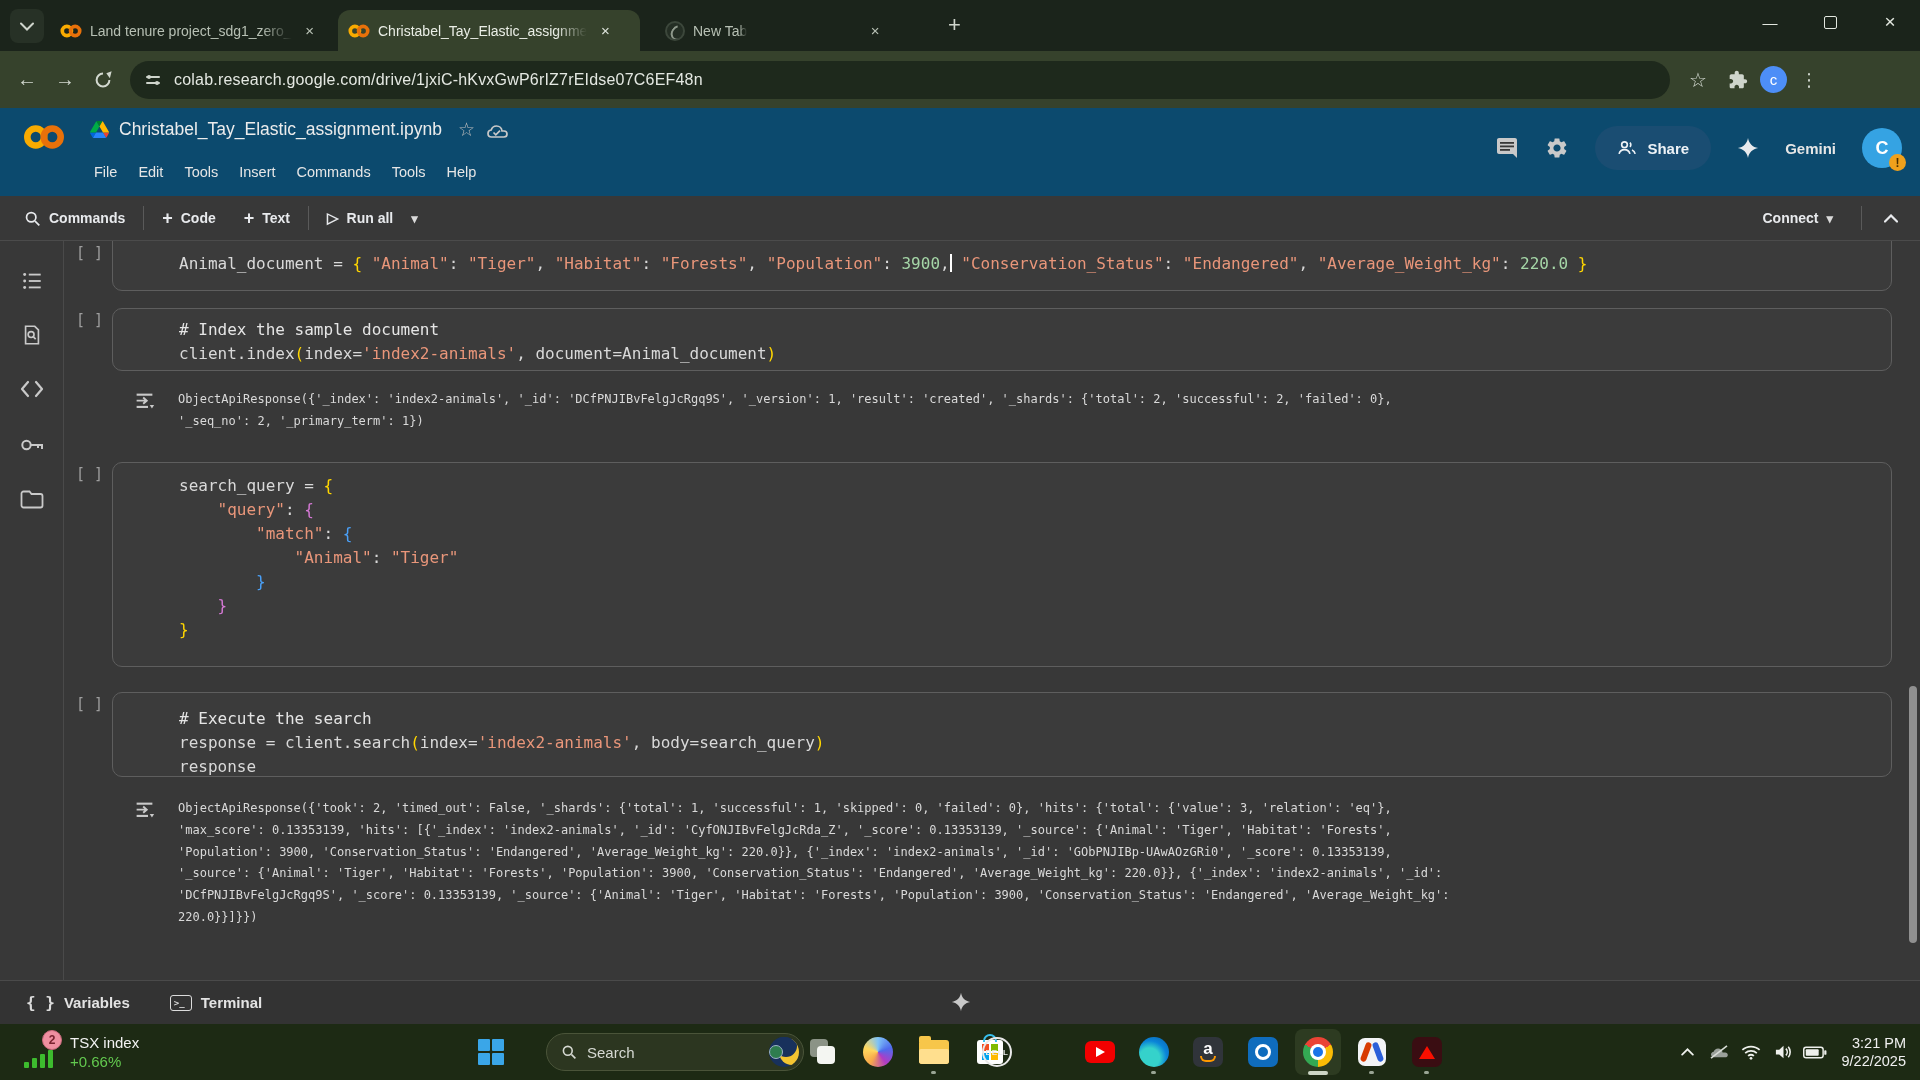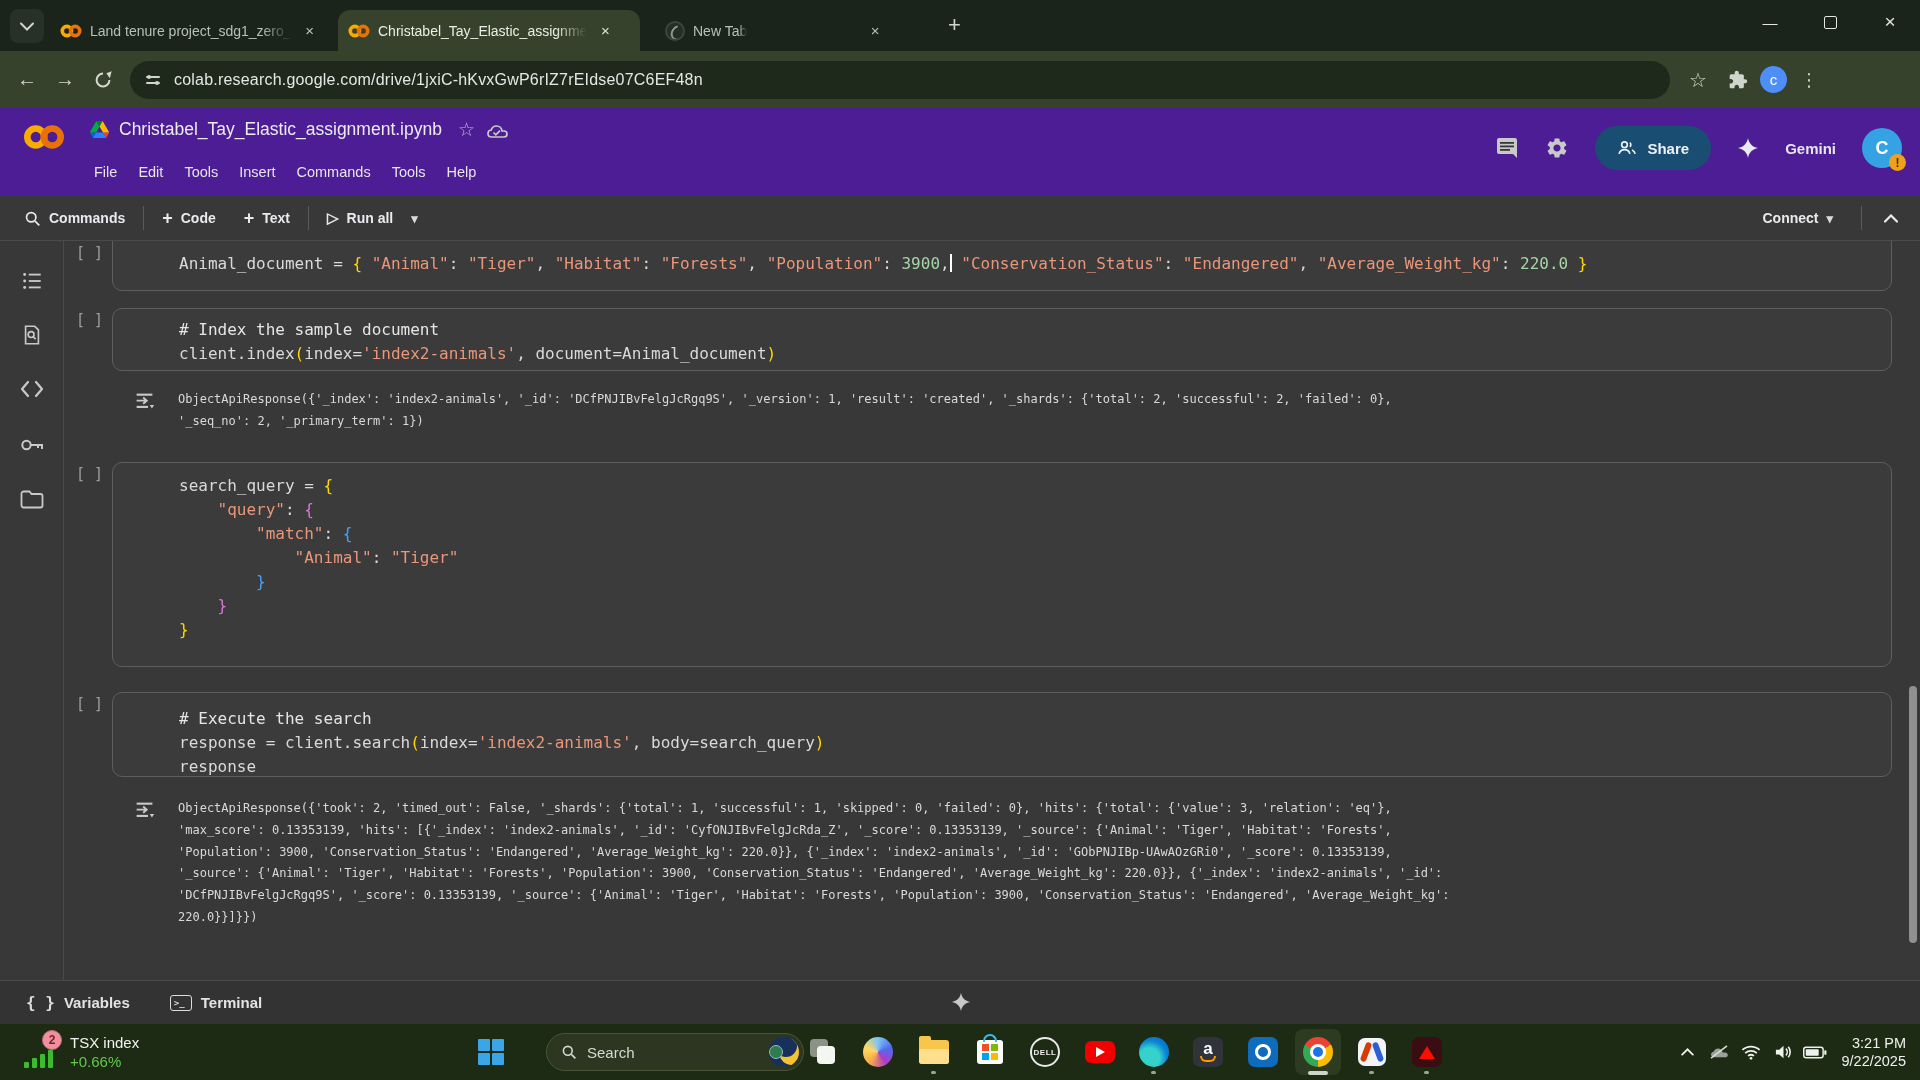--- a/index.html
+++ b/index.html
@@ -37,21 +37,21 @@
   .tuneicon i{display:block;width:14px;height:2px;background:#cfd5cc;border-radius:2px;position:relative;}
   .tuneicon i::after{content:"";position:absolute;width:4px;height:4px;border-radius:50%;background:#cfd5cc;top:-1px;}
   .tuneicon i.t1::after{left:1px;} .tuneicon i.t2::after{right:1px;}
   .urltext{font-size:16px;color:#e4e8e2;letter-spacing:.2px;}
   .urlbar-right{display:flex;align-items:center;margin-left:10px;gap:4px;}
   .iconbtn{width:36px;height:36px;display:flex;align-items:center;justify-content:center;color:#d3d9d0;}
   .profilechip{width:27px;height:27px;border-radius:50%;background:#4d8ef7;color:#fff;display:flex;align-items:center;
                justify-content:center;font-size:15px;}
 
   
-  .colab-header{position:absolute;left:0;top:108px;width:1920px;height:88px;background:#4c1d95;}
+  .colab-header{position:absolute;left:0;top:108px;width:1920px;height:88px;background:#0c4a6e;}
   .co-logo{position:absolute;left:22px;top:14px;}
   .nb-titlerow{position:absolute;left:90px;top:10px;display:flex;align-items:center;gap:10px;}
   .nb-title{font-size:17.5px;color:#ececec;}
   .staricon{color:#bdbdbd;font-size:19px;margin-left:6px;}
   .menurow{position:absolute;left:94px;top:56px;display:flex;gap:21px;}
   .menuitem{font-size:14.5px;color:#e6e6e6;}
   .hdr-right{position:absolute;right:18px;top:18px;display:flex;align-items:center;gap:26px;}
   .share-btn{height:44px;border-radius:22px;background:#1a4d72;display:flex;align-items:center;gap:10px;
              padding:0 22px;color:#eef3f7;font-size:15px;font-weight:600;}
   .gemini{display:flex;align-items:center;gap:26px;font-size:15px;font-weight:600;color:#e6e6e6;}
@@ -524,21 +524,21 @@
   <span class="tkicon" style="left:975px">
       <span class="storeicon">
         <span class="storeflag">
           <i></i>
           <i></i>
           <i></i>
           <i></i>
         </span>
       </span>
     </span>
-  <span class="tkicon" style="left:1030px">
+  <span class="tkicon" style="left:982px">
       <span class="dellicon">DELL</span>
     </span>
   <span class="tkicon" style="left:1085px">
       <span class="ytdicon">
         <i></i>
       </span>
     </span>
   <span class="tkicon" style="left:1139px">
       <span class="edgeicon"></span>
     </span>

